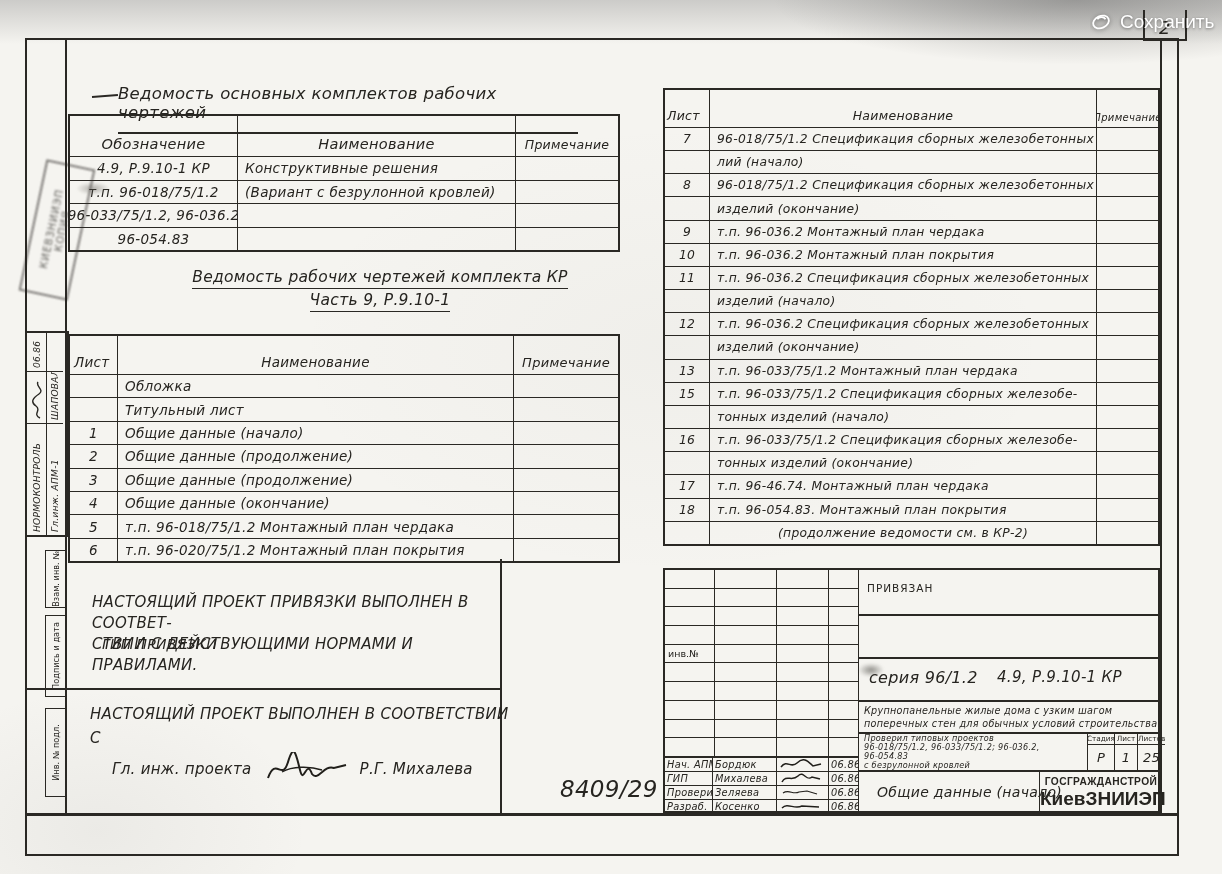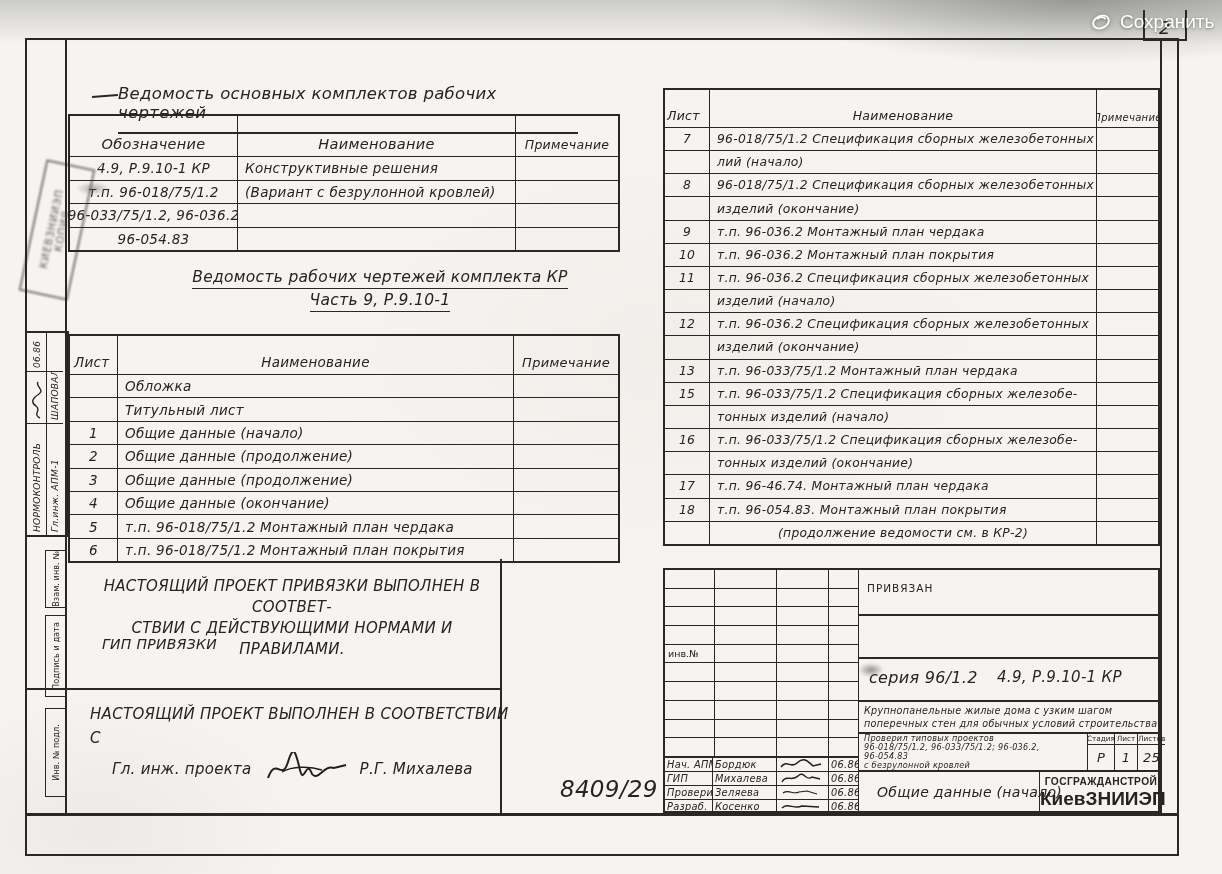--- a/index.html
+++ b/index.html
@@ -217,29 +217,29 @@
         <span class="c hw">Общие данные (окончание)</span>
         <span class="c"></span>
       </div>
     <div class="tr">
         <span class="c hw num">5</span>
         <span class="c hw">т.п. 96-018/75/1.2  Монтажный план чердака</span>
         <span class="c"></span>
       </div>
     <div class="tr">
         <span class="c hw num">6</span>
-        <span class="c hw">т.п. 96-018/75/1.2  Монтажный план покрытия</span>
+        <span class="c hw">т.п. 96-020/75/1.2  Монтажный план покрытия</span>
         <span class="c"></span>
       </div>
   </div>
 
   <div class="ln vline abs" style="left:500px;top:559px;height:254px;"></div>
   <div class="ln hline abs" style="left:27px;top:688px;width:473px;"></div>
 
-  <div class="abs note hw" style="left:92px;top:576px;width:400px;text-align:center;">
+  <div class="abs note hw" style="left:92px;top:592px;width:400px;">
     <div>Настоящий проект привязки выполнен в соответ-</div>
     <div>ствии с действующими нормами и правилами.</div>
   </div>
   <div class="abs hw" style="left:102px;top:636px;font-size:14px;">ГИП  ПРИВЯЗКИ</div>
 
   <div class="abs note hw" style="left:90px;top:702px;width:420px;line-height:24px;">
     <div>Настоящий проект выполнен в соответствии с</div>
   </div>
   <div class="abs sig-row hw" style="left:112px;top:752px;">
     <span>Гл. инж. проекта</span>

